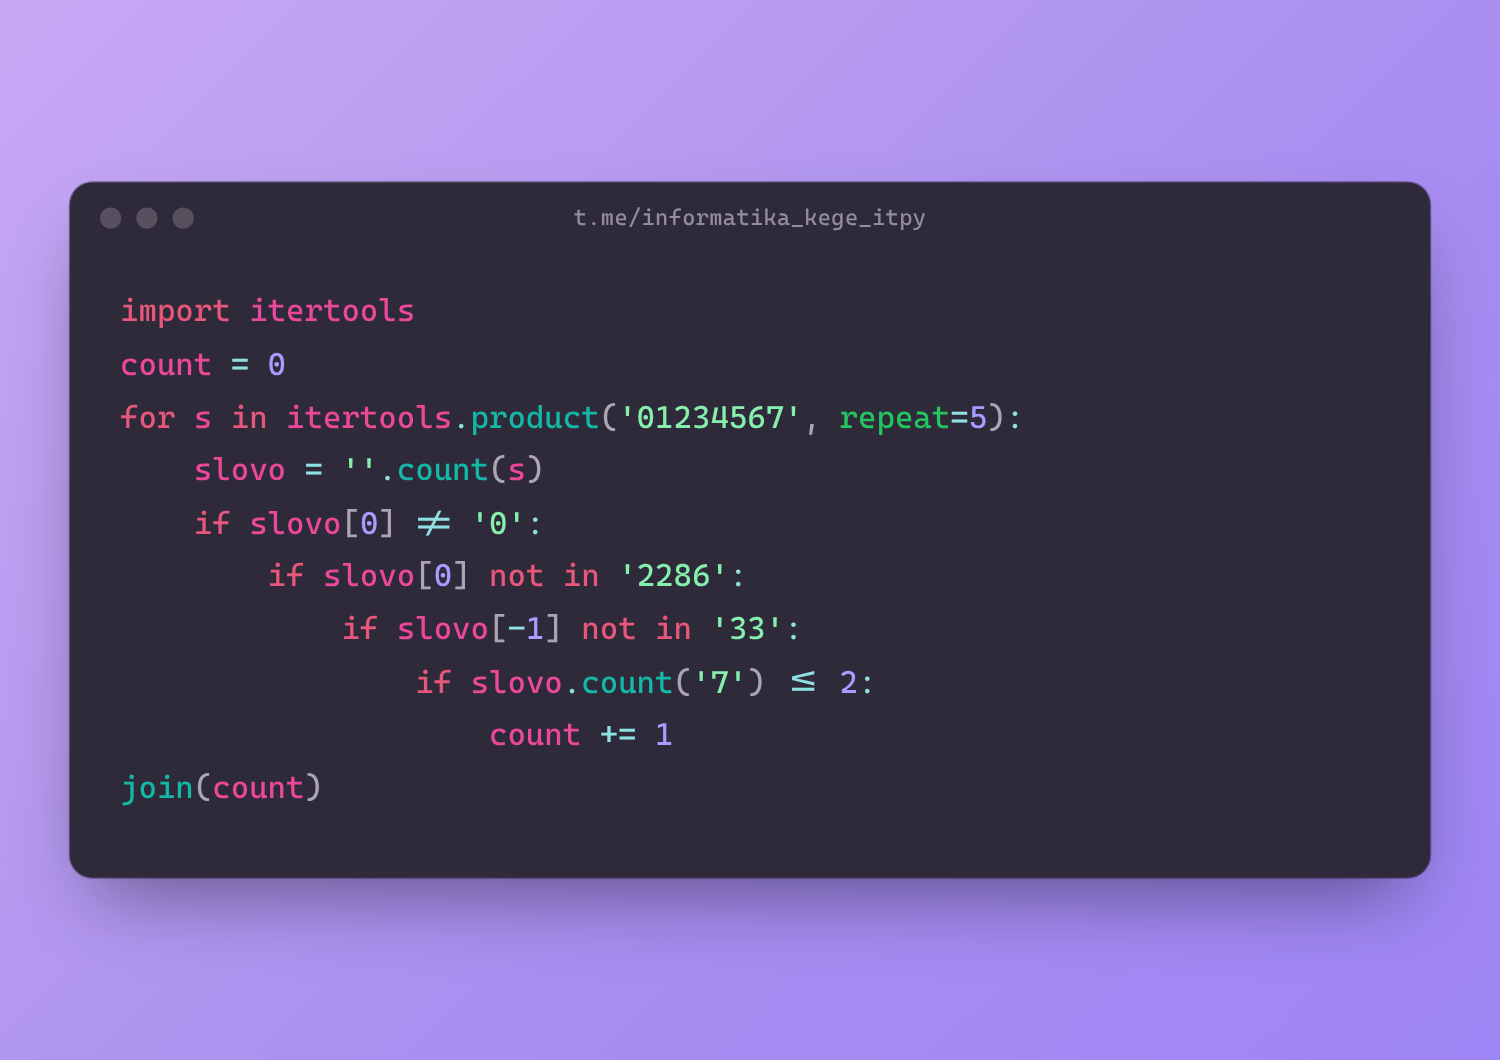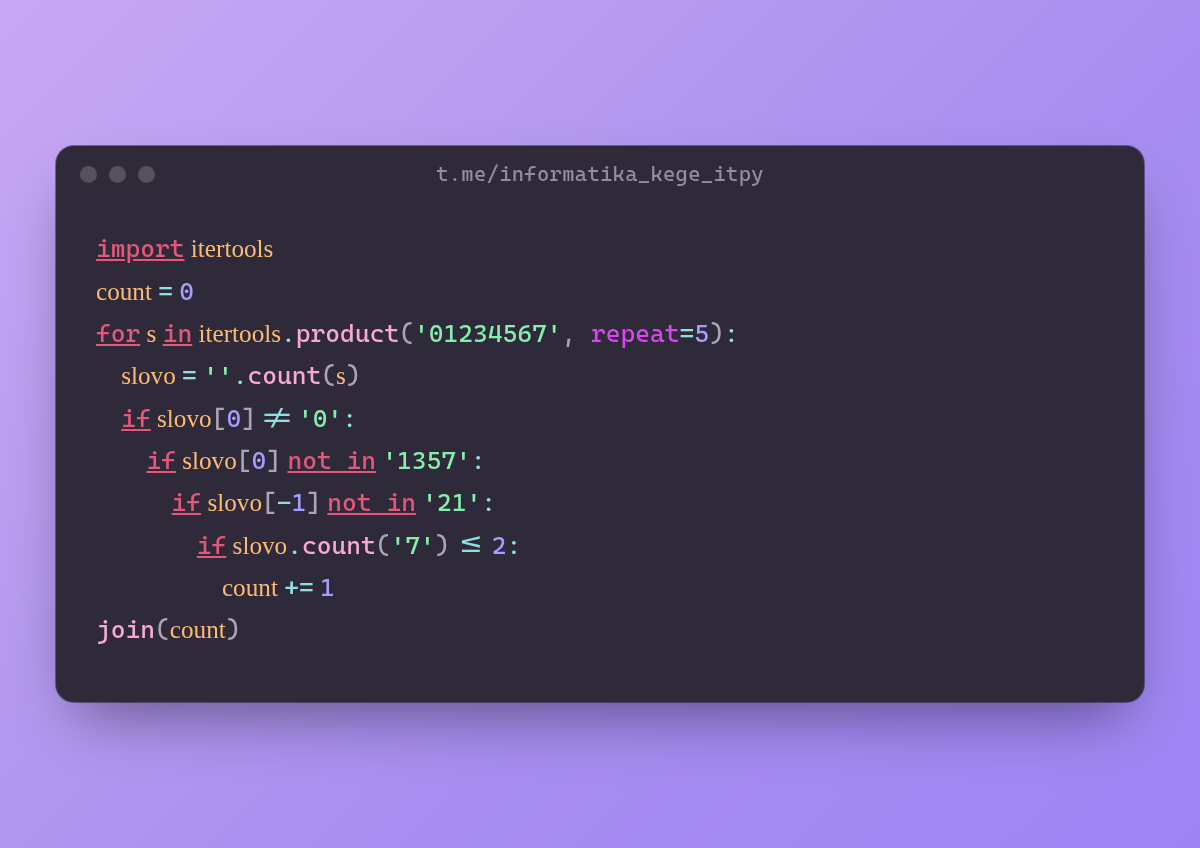--- a/index.html
+++ b/index.html
@@ -33,56 +33,56 @@
     width: 17px;
     height: 17px;
     border-radius: 50%;
     background: #57515f;
   }
   .title {
     position: absolute;
     left: 0; right: 0;
     text-align: center;
     color: #928c9e;
-    font-size: 21px;
+    font-size: 18px;
     letter-spacing: 0.3px;
     pointer-events: none;
   }
   .code {
     padding: 26px 40px 50px 40px;
     font-size: 25.2px;
     line-height: 1.68;
     white-space: pre;
     color: #e8e6ee;
     font-weight: 500;
   }
-  .tok-kw   { color: #e6577a; text-decoration: underline; }
-  .tok-id   { color: #fdba74; font-family: Liberation Serif, serif; }
+  .tok-kw   { color: #e6577a; }
+  .tok-id   { color: #ec4899; }
   .tok-op   { color: #8fe0e2; }
   .tok-num  { color: #a79cff; }
   .tok-str  { color: #86efac; }
-  .tok-fn   { color: #f9a8d4; }
+  .tok-fn   { color: #14b8a6; }
   .tok-par  { color: #aaa4b5; }
-  .tok-attr { color: #d946ef; }
+  .tok-attr { color: #22c55e; }
 </style>
 </head>
 <body>
 
 <div class="window">
   <div class="titlebar">
     <div class="traffic">
       <div class="dot"></div>
       <div class="dot"></div>
       <div class="dot"></div>
     </div>
     <div class="title">t.me/informatika_kege_itpy</div>
   </div>
   <div class="code" id="code-block"><span class="tok-kw">import</span><span class="tok-id"> itertools</span>
 <span class="tok-id">count </span><span class="tok-op">=</span><span class="tok-id"> </span><span class="tok-num">0</span>
 <span class="tok-kw">for</span><span class="tok-id"> s </span><span class="tok-kw">in</span><span class="tok-id"> itertools</span><span class="tok-op">.</span><span class="tok-fn">product</span><span class="tok-par">(</span><span class="tok-str">'01234567'</span><span class="tok-par">,</span><span class="tok-attr"> repeat</span><span class="tok-op">=</span><span class="tok-num">5</span><span class="tok-par">)</span><span class="tok-op">:</span>
 <span class="tok-id">    slovo </span><span class="tok-op">=</span><span class="tok-id"> </span><span class="tok-str">''</span><span class="tok-op">.</span><span class="tok-fn">count</span><span class="tok-par">(</span><span class="tok-id">s</span><span class="tok-par">)</span>
 <span class="tok-id">    </span><span class="tok-kw">if</span><span class="tok-id"> slovo</span><span class="tok-par">[</span><span class="tok-num">0</span><span class="tok-par">]</span><span class="tok-id"> </span><span class="tok-op">!=</span><span class="tok-id"> </span><span class="tok-str">'0'</span><span class="tok-op">:</span>
-<span class="tok-id">        </span><span class="tok-kw">if</span><span class="tok-id"> slovo</span><span class="tok-par">[</span><span class="tok-num">0</span><span class="tok-par">]</span><span class="tok-id"> </span><span class="tok-kw">not in</span><span class="tok-id"> </span><span class="tok-str">'1357'</span><span class="tok-op">:</span>
-<span class="tok-id">            </span><span class="tok-kw">if</span><span class="tok-id"> slovo</span><span class="tok-par">[</span><span class="tok-op">-</span><span class="tok-num">1</span><span class="tok-par">]</span><span class="tok-id"> </span><span class="tok-kw">not in</span><span class="tok-id"> </span><span class="tok-str">'21'</span><span class="tok-op">:</span>
+<span class="tok-id">        </span><span class="tok-kw">if</span><span class="tok-id"> slovo</span><span class="tok-par">[</span><span class="tok-num">0</span><span class="tok-par">]</span><span class="tok-id"> </span><span class="tok-kw">not in</span><span class="tok-id"> </span><span class="tok-str">'2286'</span><span class="tok-op">:</span>
+<span class="tok-id">            </span><span class="tok-kw">if</span><span class="tok-id"> slovo</span><span class="tok-par">[</span><span class="tok-op">-</span><span class="tok-num">1</span><span class="tok-par">]</span><span class="tok-id"> </span><span class="tok-kw">not in</span><span class="tok-id"> </span><span class="tok-str">'33'</span><span class="tok-op">:</span>
 <span class="tok-id">                </span><span class="tok-kw">if</span><span class="tok-id"> slovo</span><span class="tok-op">.</span><span class="tok-fn">count</span><span class="tok-par">(</span><span class="tok-str">'7'</span><span class="tok-par">)</span><span class="tok-id"> </span><span class="tok-op">&lt;=</span><span class="tok-id"> </span><span class="tok-num">2</span><span class="tok-op">:</span>
 <span class="tok-id">                    count </span><span class="tok-op">+=</span><span class="tok-id"> </span><span class="tok-num">1</span>
 <span class="tok-fn">join</span><span class="tok-par">(</span><span class="tok-id">count</span><span class="tok-par">)</span></div>
 </div>
 
 </body></html>

